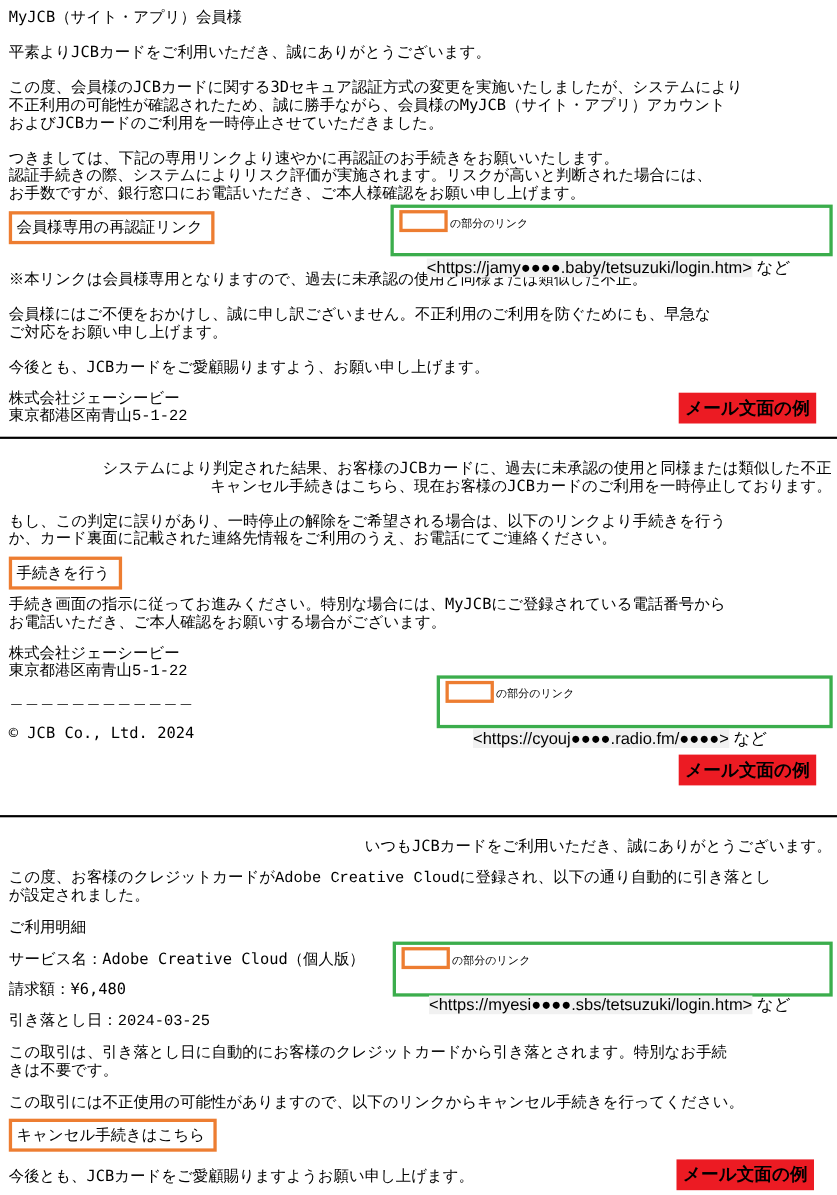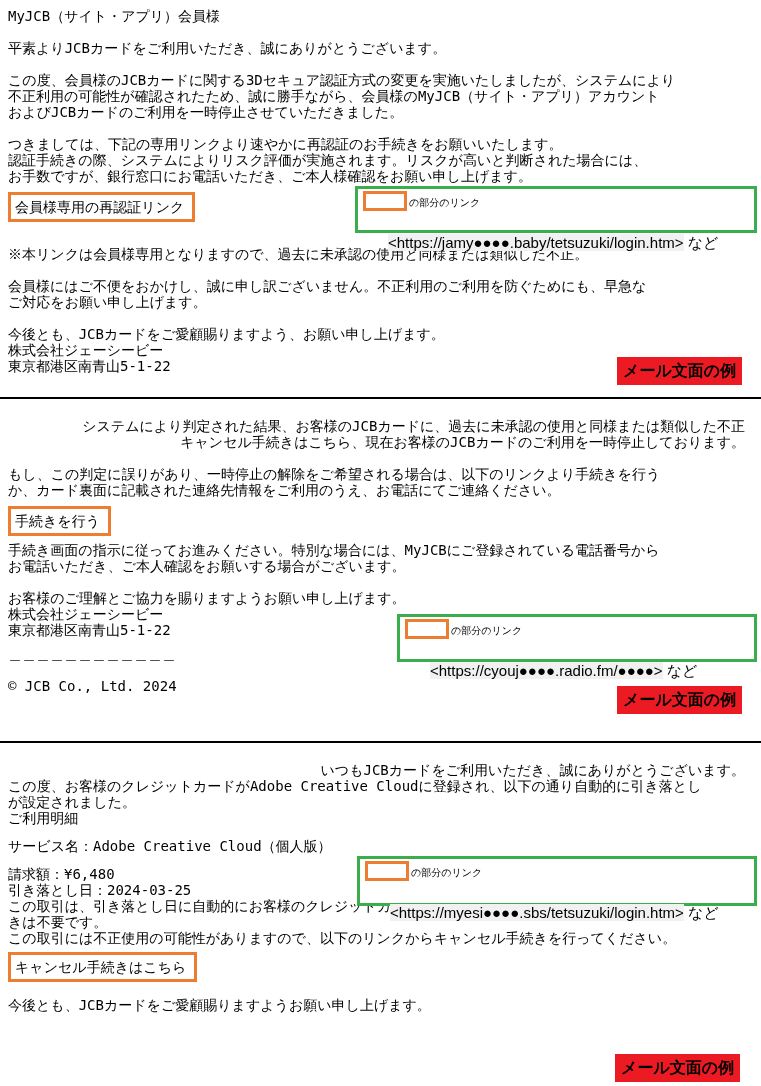--- a/index.html
+++ b/index.html
@@ -22,29 +22,29 @@
     height:1086px;
     margin:0 auto;
     background:#ffffff;
     overflow:hidden;
     font-size:14px;
     line-height:16px;
   }
   .email{
     position:relative;
     padding-left:8px;
-    padding-right:16px;
+    padding-right:5px;
   }
   .sec1{height:391px;border-bottom:2px solid #000;}
   .sec2{height:325px;border-bottom:2px solid #000;}
   .sec3{height:370px;}
   .ln{white-space:pre;}
   
   .mt6{margin-top:6px;}  .mt8{margin-top:8px;}
-  .mt12{margin-top:12px;}.mt13{}
+  .mt12{margin-top:12px;}.mt13{margin-top:13px;font-family:Liberation Mono, monospace;}
   .mt15{margin-top:15px;}.mt16{margin-top:16px;}
   .mt19{margin-top:19px;text-align:right;}.mt24{margin-top:24px;}
 
   .orange-box{
     display:inline-block;
     border:3px solid var(--orange);
     padding:4px 8px 4px 4px;
     line-height:16px;
     white-space:pre;
   }
@@ -133,21 +133,20 @@
       <div class="ln">もし、この判定に誤りがあり、一時停止の解除をご希望される場合は、以下のリンクより手続きを行う</div>
       <div class="ln">か、カード裏面に記載された連絡先情報をご利用のうえ、お電話にてご連絡ください。</div>
     </div>
     <div class="mt8">
       <span class="orange-box">手続きを行う</span>
     </div>
     <div class="mt6">
       <div class="ln">手続き画面の指示に従ってお進みください。特別な場合には、MyJCBにご登録されている電話番号から</div>
       <div class="ln">お電話いただき、ご本人確認をお願いする場合がございます。</div>
     </div>
-    <div class="ln mt16">お客様のご理解とご協力を賜りますようお願い申し上げます。</div>
     <div class="mt13">
       <div class="ln">株式会社ジェーシービー</div>
       <div class="ln">東京都港区南青山5-1-22</div>
     </div>
     <div class="ln mt8 sep-line">＿＿＿＿＿＿＿＿＿＿＿＿</div>
     <div class="ln mt16">© JCB Co., Ltd. 2024</div>
   </section>
 
   <section class="email sec3">
     <div class="ln mt19">いつもJCBカードをご利用いただき、誠にありがとうございます。</div>

